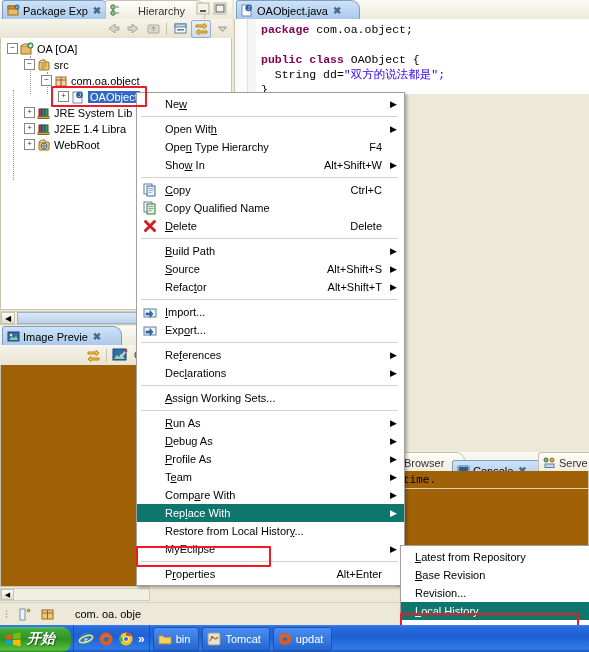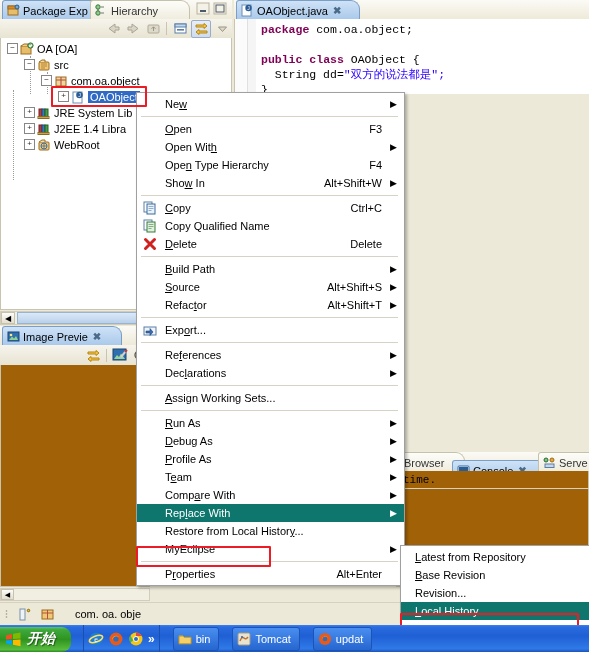--- a/index.html
+++ b/index.html
@@ -72,21 +72,21 @@
   .redbox{position:absolute;border:2px solid #ed1c24;border-radius:1px;pointer-events:none;}
 
   
   .paneBody{background:#a16207;}
   .statusBar{background:#ece9d8;border-top:1px solid #d6d2c2;}
 
   
   .taskbar{
     position:absolute;left:0;bottom:0;width:589px;height:27px;
     background:linear-gradient(to bottom,#3c81f3 0%,#2a6ce0 8%,#1f5fd4 40%,#2f7ae8 88%,#1c52b8 100%);
-    display:flex;align-items:center;gap:10px;
+    display:flex;align-items:center;
   }
   .startBtn{
     height:25px;margin:1px 0 0 0;padding:0 16px 0 5px;display:flex;align-items:center;
     background:linear-gradient(to bottom,#5ec25e 0%,#3da83d 12%,#2f941f 50%,#57bb3e 90%,#2d8a22 100%);
     border-radius:0 9px 9px 0;color:#fff;font-weight:bold;font-style:italic;font-size:14px;
     text-shadow:1px 1px 1px rgba(0,0,0,.45);
   }
   .qlaunch{display:flex;align-items:center;height:27px;padding:0 4px;margin-left:2px;
     border-left:1px solid #1a4fae;border-right:1px solid #1a4fae;gap:4px;}
   .tbItem{
@@ -107,21 +107,21 @@
     <svg width="13" height="13" viewBox="0 0 13 13">
         <rect x="1" y="2" width="10" height="9" fill="#e8bd6a" stroke="#9c6d1c"></rect>
         <rect x="1" y="2" width="10" height="3" fill="#d98a2b" stroke="#9c6d1c"></rect>
         <circle cx="10" cy="3" r="2" fill="#6fa8dc" stroke="#2c5d8f"></circle>
       </svg>
   </span>
   <span>Package Exp</span>
   <span class="closeX">✖</span>
 </div>
 
-<div class="viewTab inactive" style="left:90px;width:88px;">
+<div class="viewTab inactive" style="left:105px;width:88px;gap:12px;">
   <span class="tabIcon">
     <svg width="13" height="13" viewBox="0 0 13 13">
         <circle cx="3" cy="3" r="2.2" fill="#8fc98f" stroke="#3a7a3a"></circle>
         <circle cx="3" cy="9" r="2.2" fill="#8fc98f" stroke="#3a7a3a"></circle>
         <path d="M3 5.2 V 6.8" stroke="#555" fill="none"></path>
         <path d="M6 3 H9 M6 9 H9" stroke="#777" fill="none"></path>
       </svg>
   </span>
   <span>Hierarchy</span>
 </div>
@@ -394,24 +394,20 @@
   <div class="abs" style="left:75px;top:5px;font-size:11px;">com. oa. obje</div>
 </div>
 
 <div class="menu" style="left:136px;top:92px;width:267px;">
     <div class="mi">
       <span class="lbl">Ne<u>w</u></span>
       <span class="arw">▶</span>
     </div>
     <div class="msep"></div>
     <div class="mi">
-      <span class="lbl"><u>O</u>pen</span>
-      <span class="acc">F3</span>
-    </div>
-    <div class="mi">
       <span class="lbl">Open Wit<u>h</u></span>
       <span class="arw">▶</span>
     </div>
     <div class="mi">
       <span class="lbl">Ope<u>n</u> Type Hierarchy</span>
       <span class="acc">F4</span>
     </div>
     <div class="mi">
       <span class="lbl">Sho<u>w</u> In</span>
       <span class="acc">Alt+Shift+W</span>
@@ -451,20 +447,27 @@
       <span class="lbl"><u>S</u>ource</span>
       <span class="acc">Alt+Shift+S</span>
       <span class="arw">▶</span>
     </div>
     <div class="mi">
       <span class="lbl">Refac<u>t</u>or</span>
       <span class="acc">Alt+Shift+T</span>
       <span class="arw">▶</span>
     </div>
     <div class="msep"></div>
+    <div class="mi">
+      <span class="mico"><svg width="15" height="14" viewBox="0 0 15 14">
+          <rect x="1" y="4" width="12" height="8" fill="#eef4fa" stroke="#5a7ea8"></rect>
+          <path d="M3 8 L7 8 L7 5.5 L10 9 L7 12.5 L7 10 L3 10 Z" fill="#3a6ab0" stroke="#204a7a" stroke-width="0.6"></path>
+        </svg></span>
+      <span class="lbl"><u>I</u>mport...</span>
+    </div>
     <div class="mi">
       <span class="mico"><svg width="15" height="14" viewBox="0 0 15 14">
           <rect x="1" y="4" width="12" height="8" fill="#eef4fa" stroke="#5a7ea8"></rect>
           <path d="M3 10 L7 10 L7 12.5 L10 9 L7 5.5 L7 8 L3 8 Z" fill="#3a6ab0" stroke="#204a7a" stroke-width="0.6"></path>
         </svg></span>
       <span class="lbl">Exp<u>o</u>rt...</span>
     </div>
     <div class="msep"></div>
     <div class="mi">
       <span class="lbl">Re<u>f</u>erences</span>

